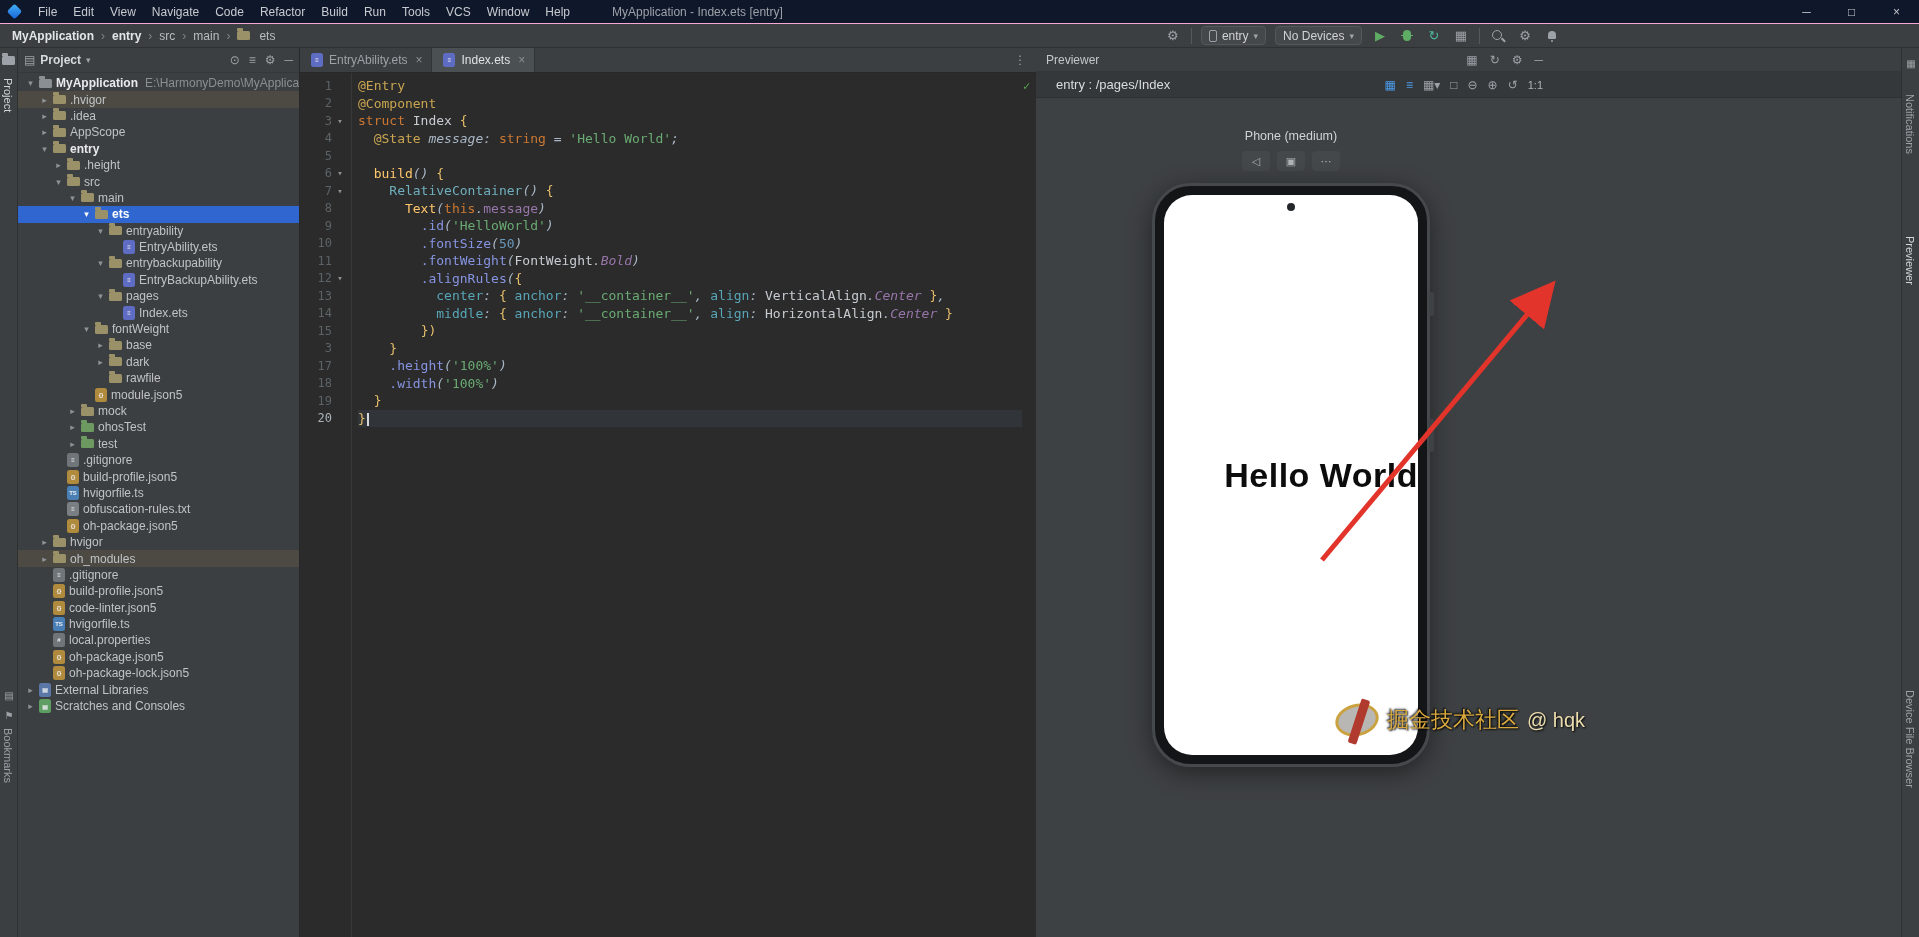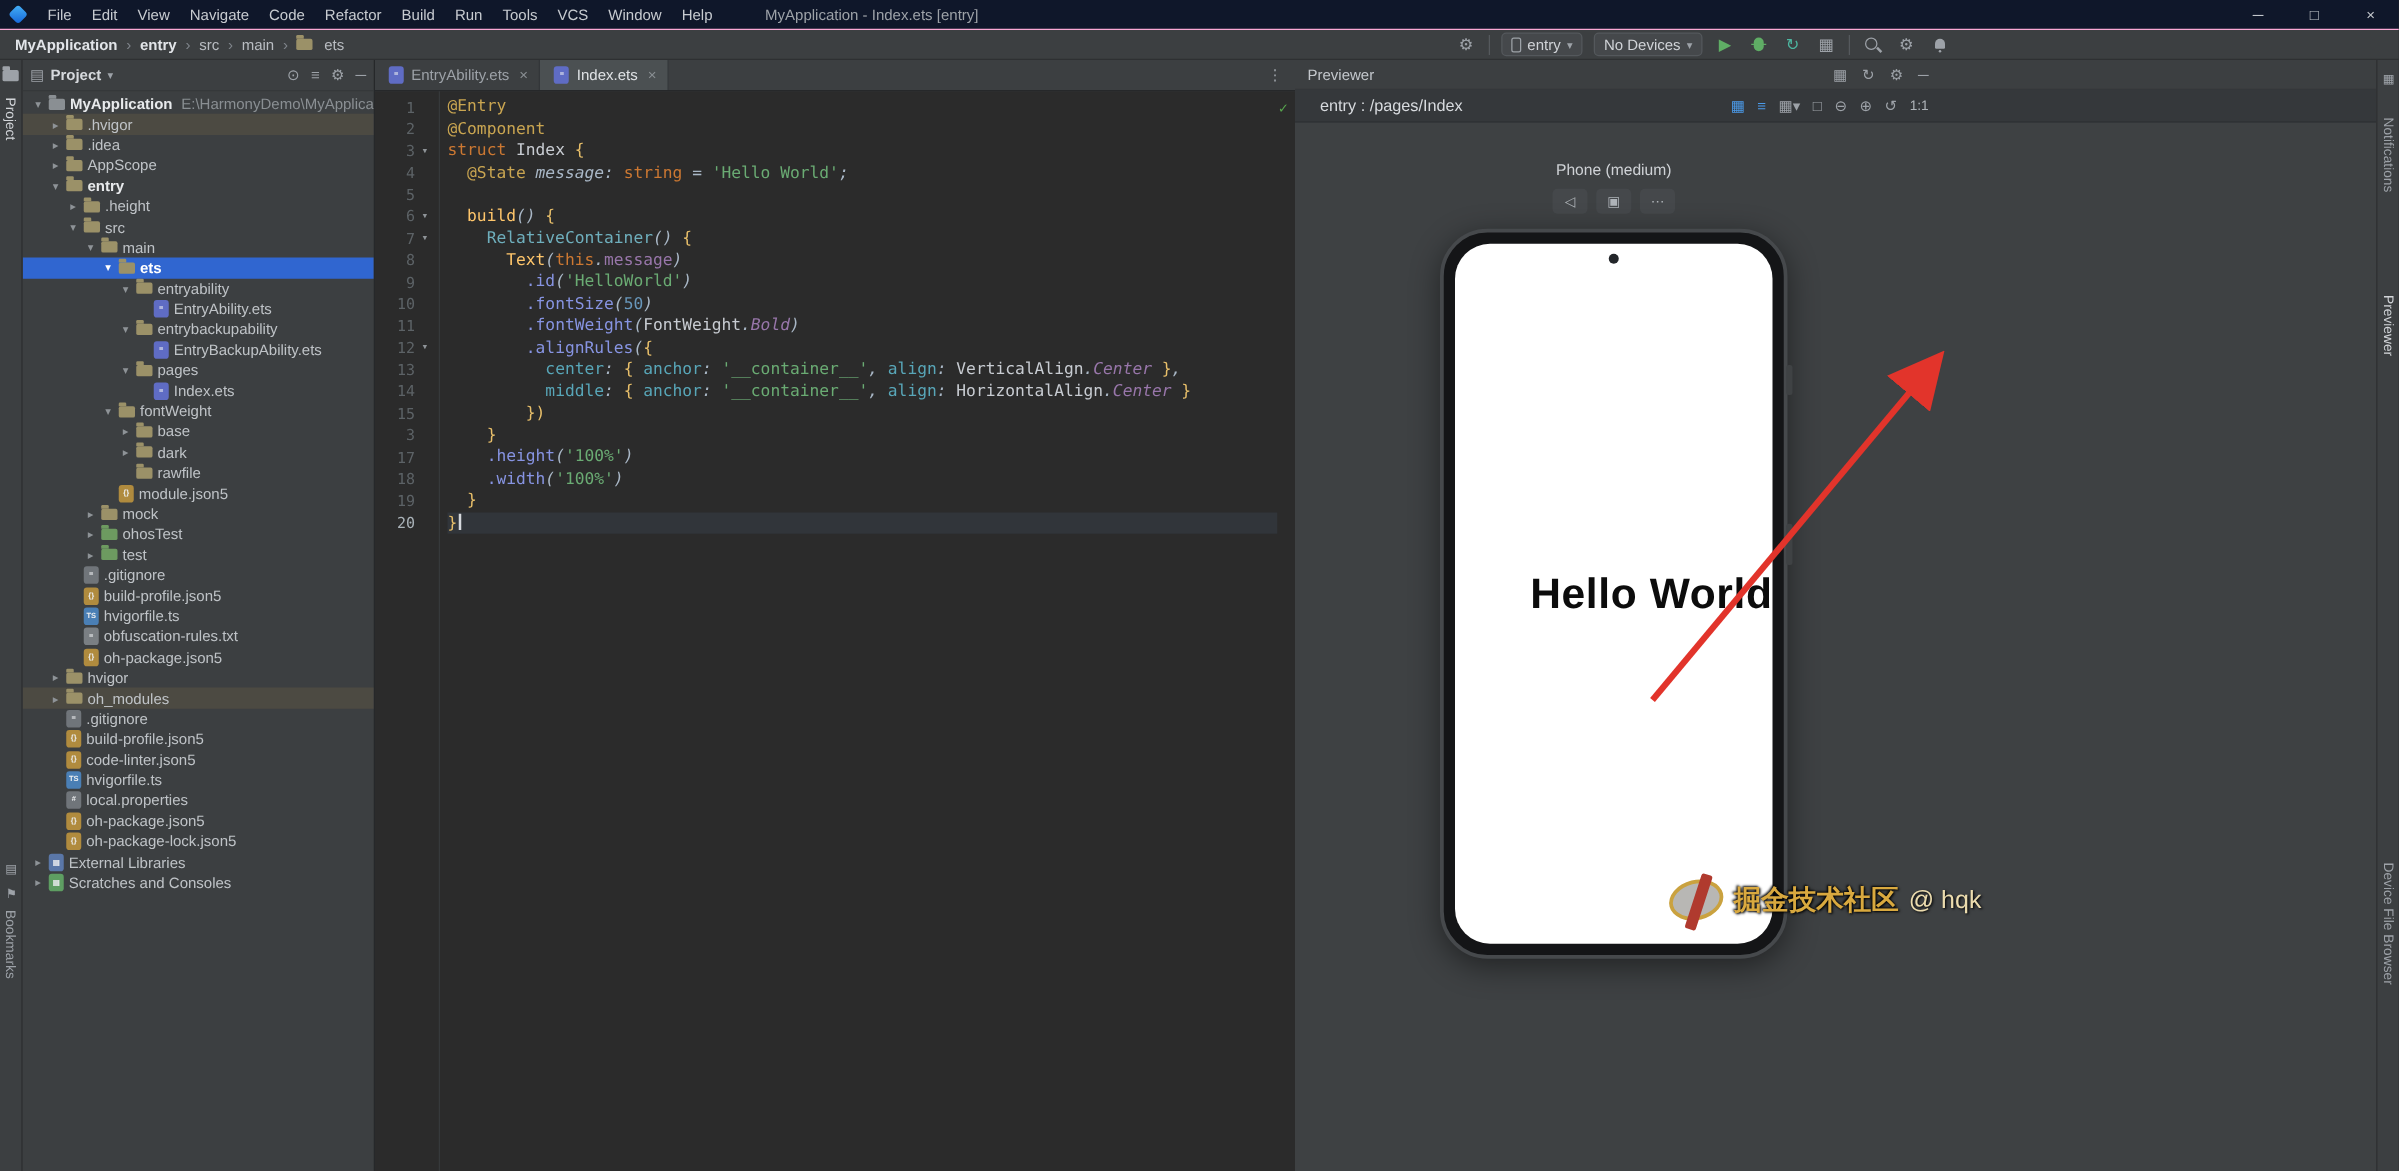--- a/index.html
+++ b/index.html
@@ -134,21 +134,21 @@
   .sidebtn { position:absolute; right:-7px; width:5px; background:#3f4244; border-radius:2px; }
   .sb1 { top:106px; height:24px; } .sb2 { top:233px; height:33px; }
 
   
   #arrow-overlay { position:absolute; left:0; top:0; width:1919px; height:937px; pointer-events:none; z-index:60; }
   .watermark { position:absolute; left:1335px; top:704px; display:flex; align-items:center; gap:8px; z-index:55; }
   .wm-logo { width:44px; height:32px; border:3px solid #caa23f; border-radius:50%;
              transform:rotate(-14deg); position:relative; background:rgba(20,15,5,.3); flex:none; }
   .wm-logo::after { content:""; position:absolute; left:16px; top:-8px; width:9px; height:46px;
                     background:#b03a2e; transform:rotate(32deg); border-radius:2px; }
-  .wm-text { font-weight:bold; font-size:22px; color:#d9a93f; text-shadow:1px 1px 2px #000, -1px -1px 2px #000; white-space:nowrap;text-align:right; }
+  .wm-text { font-weight:normal; font-size:22px; color:#d9a93f; text-shadow:1px 1px 2px #000, -1px -1px 2px #000; white-space:nowrap;text-align:right; }
   .wm-handle { font-size:20px; color:#ecdcae; text-shadow:1px 1px 2px #000; white-space:nowrap; }
 </style>
 </head>
 <body>
 
 <div class="titlebar">
   <span class="logo"></span>
   <div id="menu-bar"><span class="menu-item">File</span><span class="menu-item">Edit</span><span class="menu-item">View</span><span class="menu-item">Navigate</span><span class="menu-item">Code</span><span class="menu-item">Refactor</span><span class="menu-item">Build</span><span class="menu-item">Run</span><span class="menu-item">Tools</span><span class="menu-item">VCS</span><span class="menu-item">Window</span><span class="menu-item">Help</span></div>
   <span class="win-title">MyApplication - Index.ets [entry]</span>
   <div class="win-controls">

